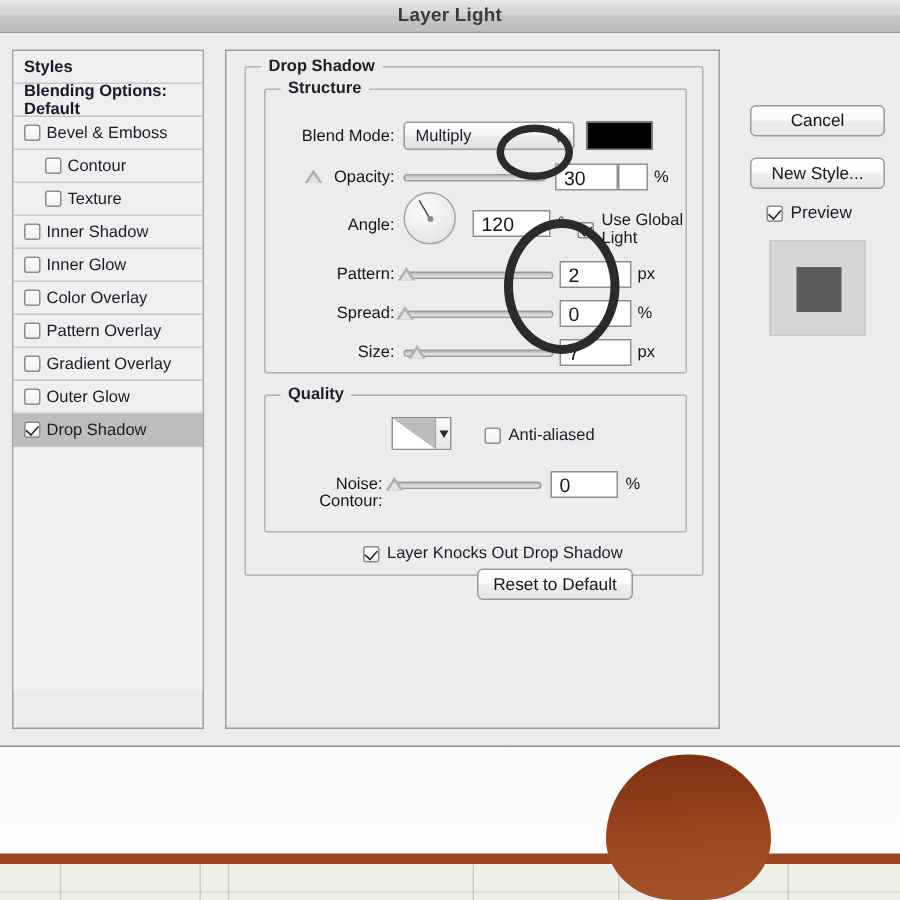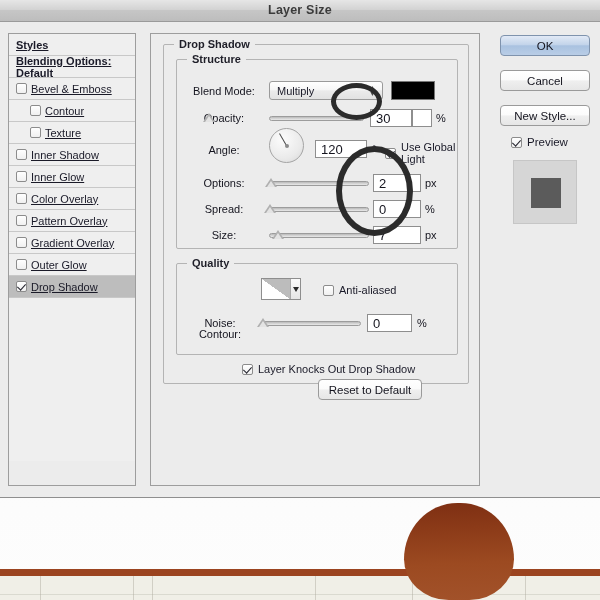--- a/index.html
+++ b/index.html
@@ -121,21 +121,20 @@
   .styles-row {
     position: relative;
     height: 22px;
     border-bottom: 1px solid #c8c8c8;
     box-sizing: border-box;
     background: #efefef;
     display: flex;
     align-items: center;
     padding-left: 7px;
     font-size: 11px;
-    text-decoration: underline;
   }
   .styles-row.header {
     font-weight: bold;
     background: #efefef;
   }
   .styles-row.selected {
     background: #bdbdbd;
   }
   .styles-row.indent { padding-left: 21px; }
   .styles-row .lbl { padding-left: 4px; }
@@ -205,21 +204,21 @@
     left: 12px; top: 14px;
     width: 282px; height: 190px;
   }
   #grp-quality {
     left: 12px; top: 218px;
     width: 282px; height: 92px;
   }
 
   .row-label {
     position: absolute;
-    text-align: center;
+    text-align: right;
     font-size: 11px;
     color: #14141e;
   }
 
   
   .popup {
     position: absolute;
     height: 19px;
     border: 1px solid #9a9a9a;
     border-radius: 3px;
@@ -429,21 +428,21 @@
   <div class="tile-line" style="left:152px;"></div>
   <div class="tile-line" style="left:315px;"></div>
   <div class="tile-line" style="left:412px;"></div>
   <div class="tile-line" style="left:525px;"></div>
   <div class="tile-h"></div>
   <div class="photo-blob"></div>
 
   <div class="dialog">
 
     <div class="titlebar">
-      <div class="title-text">Layer Size</div>
+      <div class="title-text">Layer Light</div>
     </div>
 
     <div class="styles-panel">
       <div class="styles-row header">
         <span class="lbl" style="padding-left:0">Styles</span>
       </div>
       <div class="styles-row header">
         <span class="lbl" style="padding-left:0">Blending Options: Default</span>
       </div>
 
@@ -521,21 +520,21 @@
           </div>
           <div class="field" style="left:138px; top:80px; width:52px;">
             <span>120</span>
           </div>
           <div class="unit" style="left:195px; top:83px;">°</div>
           <div style="position:absolute; left:208px; top:81px; display:flex; align-items:center;">
             <span class="cb checked"></span>
             <span style="padding-left:5px;">Use Global Light</span>
           </div>
 
-          <div class="row-label" style="left:8px; top:117px; width:78px;">Options:</div>
+          <div class="row-label" style="left:8px; top:117px; width:78px;">Pattern:</div>
           <div class="slider" style="left:92px; top:121px; width:100px;"></div>
           <div class="thumb" style="left:88px; top:118px;"></div>
           <div class="field" style="left:196px; top:114px; width:48px;">
             <span>2</span>
           </div>
           <div class="unit" style="left:248px; top:117px;">px</div>
 
           <div class="row-label" style="left:8px; top:143px; width:78px;">Spread:</div>
           <div class="slider" style="left:92px; top:147px; width:100px;"></div>
           <div class="thumb" style="left:87px; top:144px;"></div>
@@ -579,23 +578,20 @@
           <span class="cb checked"></span>
           <span style="padding-left:5px;">Layer Knocks Out Drop Shadow</span>
         </div>
       </div>
 
       <div class="btn" style="left:167px; top:345px; width:104px;">
         <span>Reset to Default</span>
       </div>
     </div>
 
-    <div class="btn default" style="left:500px; top:35px; width:90px;">
-      <span>OK</span>
-    </div>
     <div class="btn" style="left:500px; top:70px; width:90px;text-align:right;">
       <span>Cancel</span>
     </div>
     <div class="btn" style="left:500px; top:105px; width:90px;">
       <span>New Style...</span>
     </div>
 
     <div class="preview-check-row">
       <span class="cb checked"></span>
       <span class="lbl">Preview</span>

